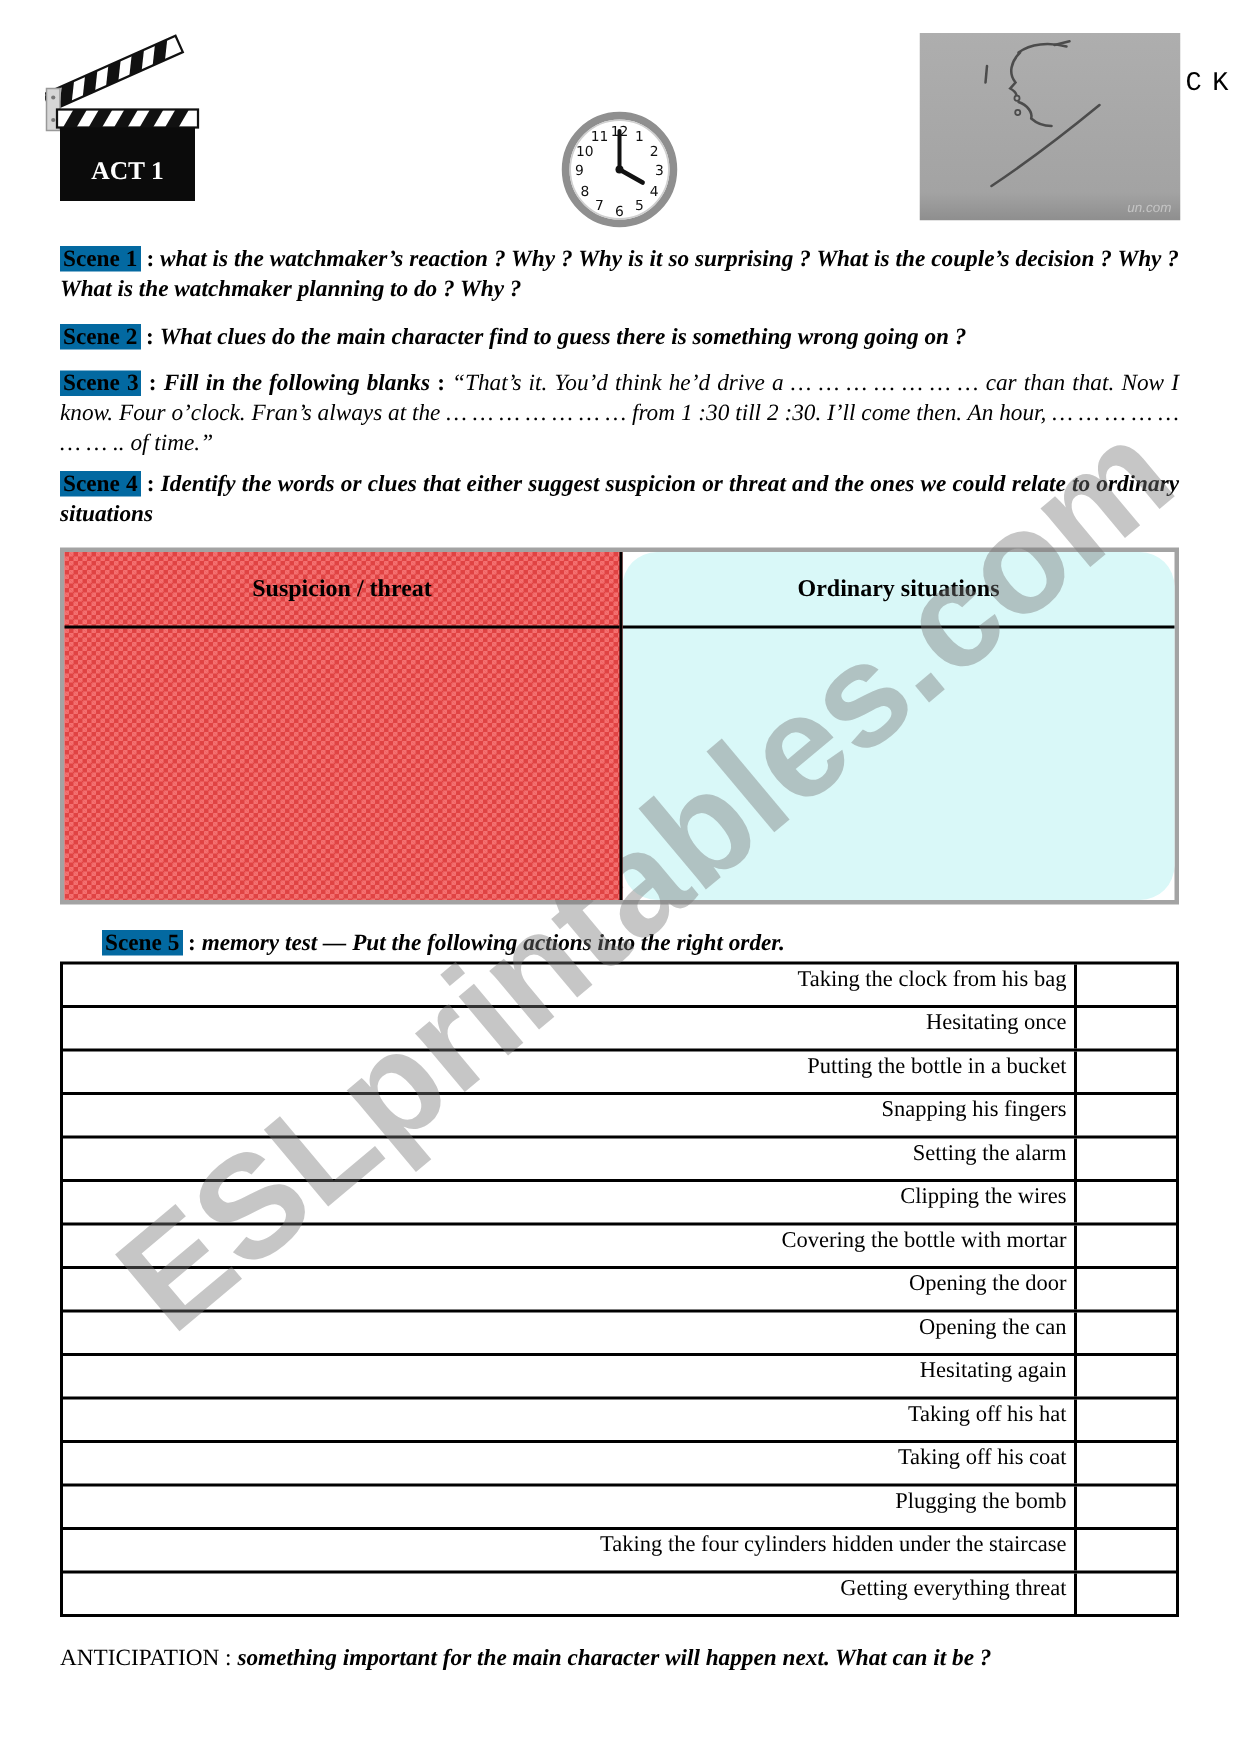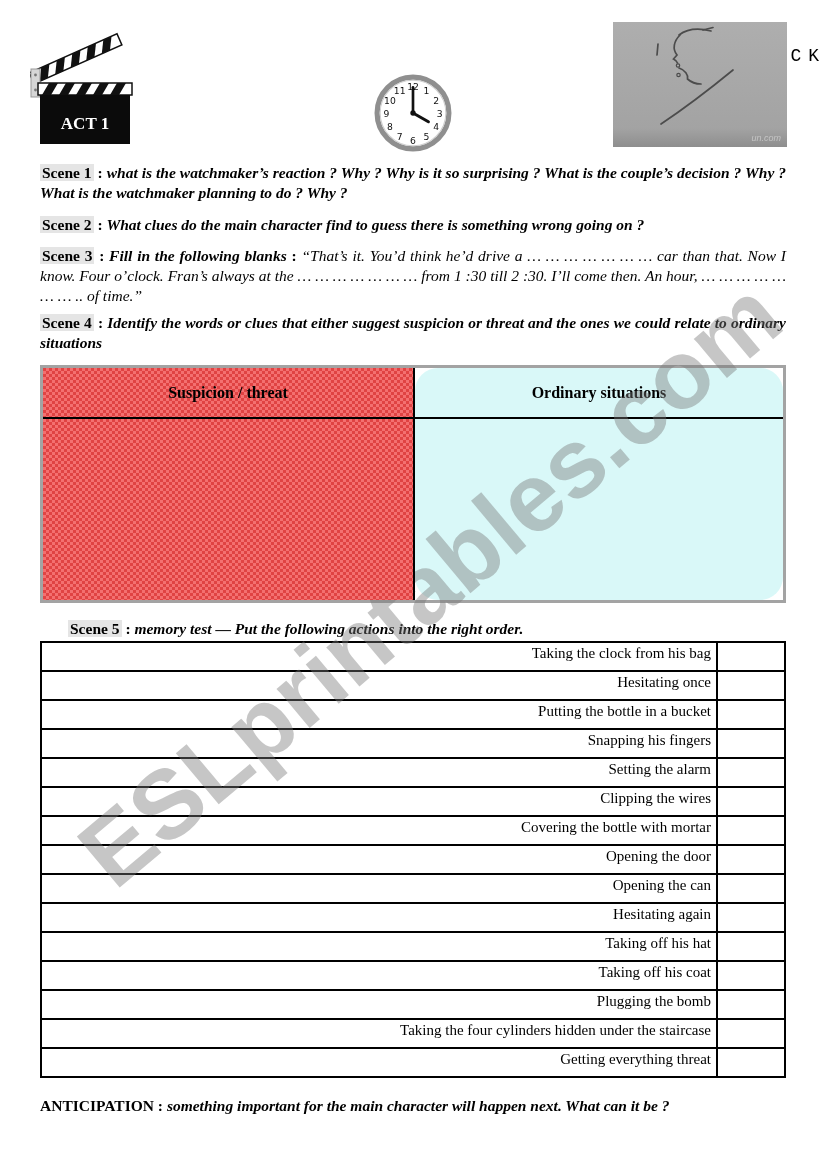--- a/index.html
+++ b/index.html
@@ -3,34 +3,34 @@
 <meta charset="utf-8">
 <style>
   html,body{margin:0;padding:0;}
   body{
     width:826px;height:1169px;background:#ffffff;position:relative;overflow:hidden;
     font-family:"Liberation Serif", serif;color:#000;
   }
   .content{padding:0 40px;position:relative;}
   
   .header{position:relative;height:163px;}
-  .clapper{position:absolute;left:30px;top:26px;}
+  .clapper{position:absolute;left:30px;top:16px;}
   .page-title{
     position:absolute;left:0;right:0;top:46px;text-align:right;
     font-family:"Liberation Mono", monospace;font-size:18px;letter-spacing:7px;
     font-weight:400;white-space:nowrap;
   }
   .clock-wrap{position:absolute;left:374px;top:74px;}
   .photo{position:absolute;left:613px;top:22px;width:201px;height:125px;}
   
   .scene{font-size:15.5px;line-height:20px;text-align:justify;margin:0 0 12px 0;}
   .scene.s2{margin-bottom:11px;}
   .scene.s3{margin-bottom:7px;}
   .scene.s5{margin-bottom:2px;padding-left:28px;}
-  .scene-label{font-weight:bold;background:#e5e5e5;padding:0 2px;}
+  .scene-label{font-weight:bold;background:#0369a1;padding:0 2px;}
   .scene-sep{font-weight:bold;}
   .q{font-weight:bold;font-style:italic;}
   .quote{font-style:italic;}
   
   .t1{display:flex;height:232px;border:3px solid #a3a3a3;margin-bottom:16px;}
   .t1-col{display:flex;flex-direction:column;}
   .t1-red{
     width:370px;position:relative;z-index:6;
     background-color:#e04343;
     background-image:
@@ -46,21 +46,21 @@
   }
   .t1-body{flex:1;}
   
   .t2{border:2px solid #000;}
   .t2-row{display:flex;height:27px;border-bottom:2px solid #000;}
   .t2-row:last-child{border-bottom:none;}
   .t2-text{flex:1;font-size:15px;line-height:18px;padding:1px 5px;text-align:right;}
   .t2-box{width:66px;border-left:2px solid #000;}
   
   .anticipation{margin-top:18px;font-size:15.5px;line-height:20px;}
-  .ant-label{font-weight:bold;}
+  .ant-label{font-weight:normal;}
   
   .watermark{
     position:absolute;left:-25px;top:528px;width:910px;z-index:5;
     transform:rotate(-40deg);
     font-family:"Liberation Sans", sans-serif;font-weight:bold;font-size:97px;
     color:rgba(120,120,120,0.42);text-align:center;white-space:nowrap;
     pointer-events:none;
   }
   .photo-credit{font-family:"Liberation Sans",sans-serif;}
 </style>

